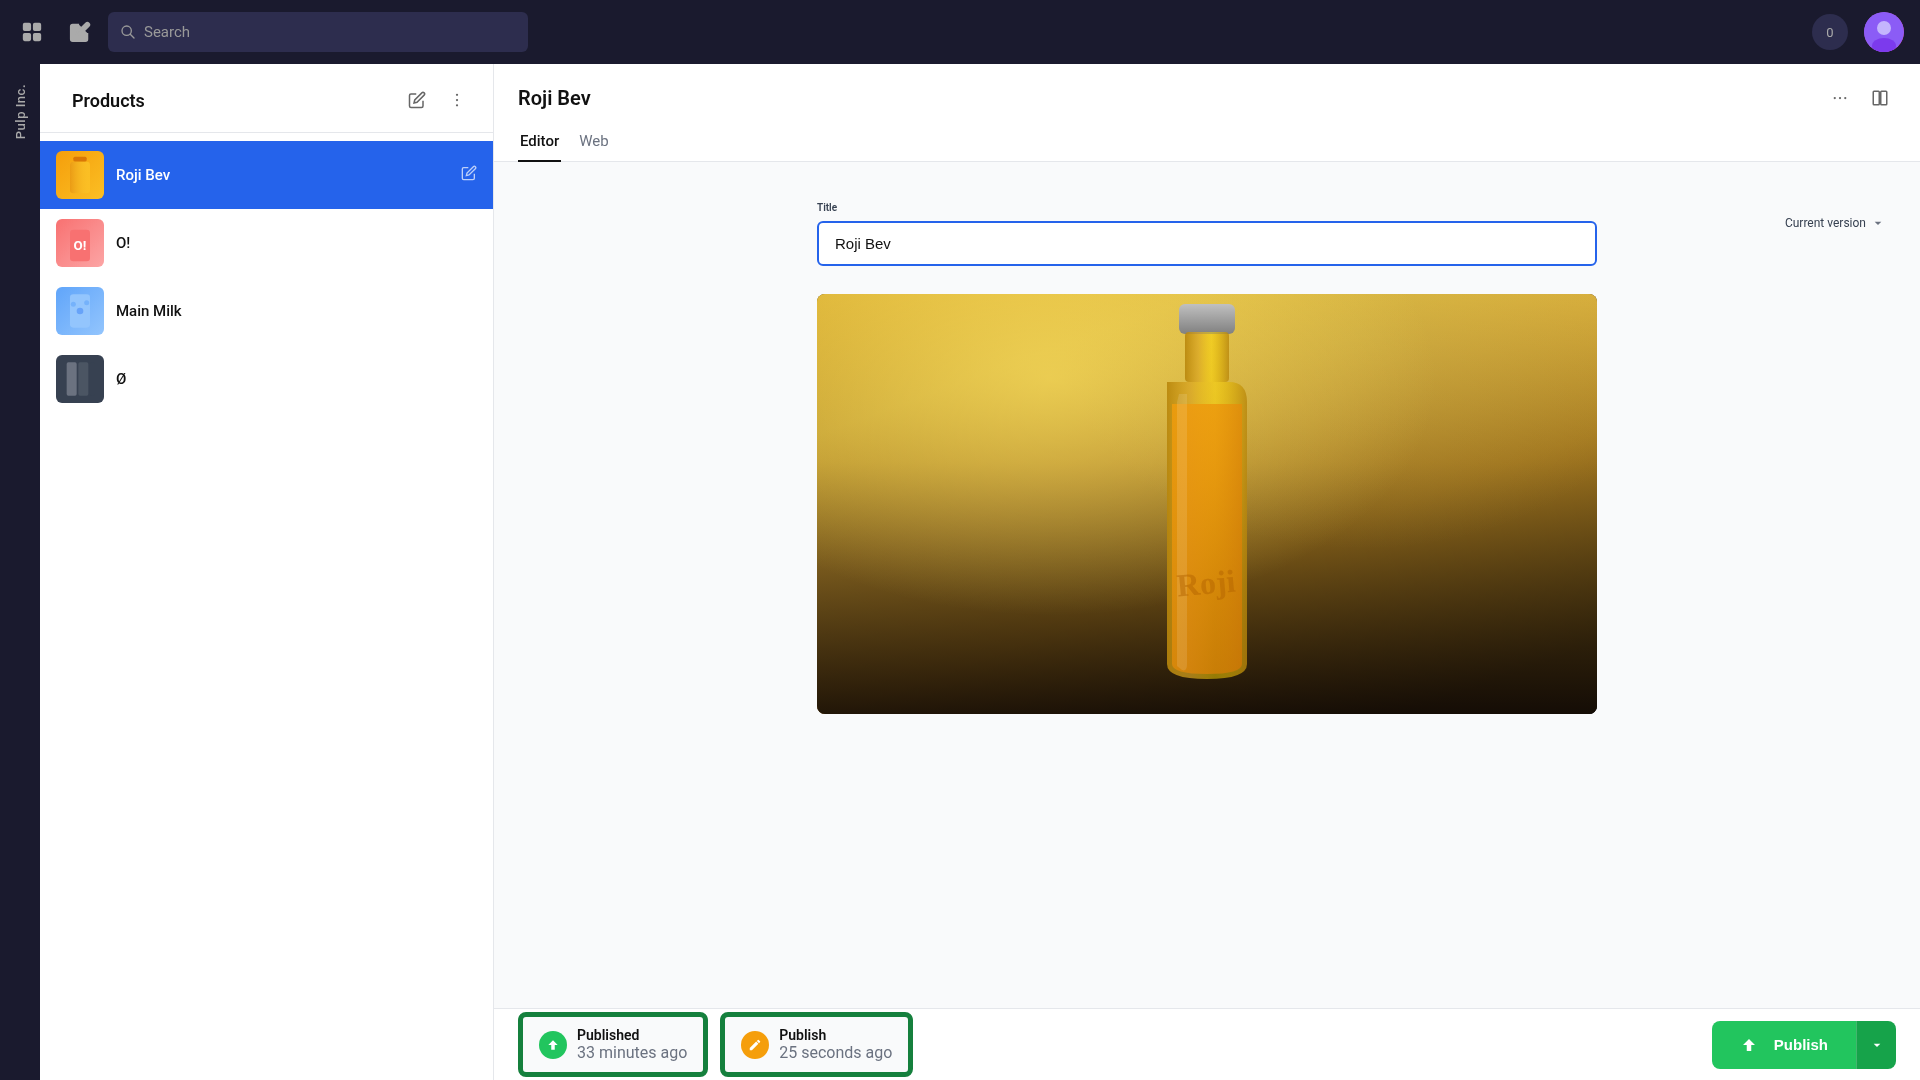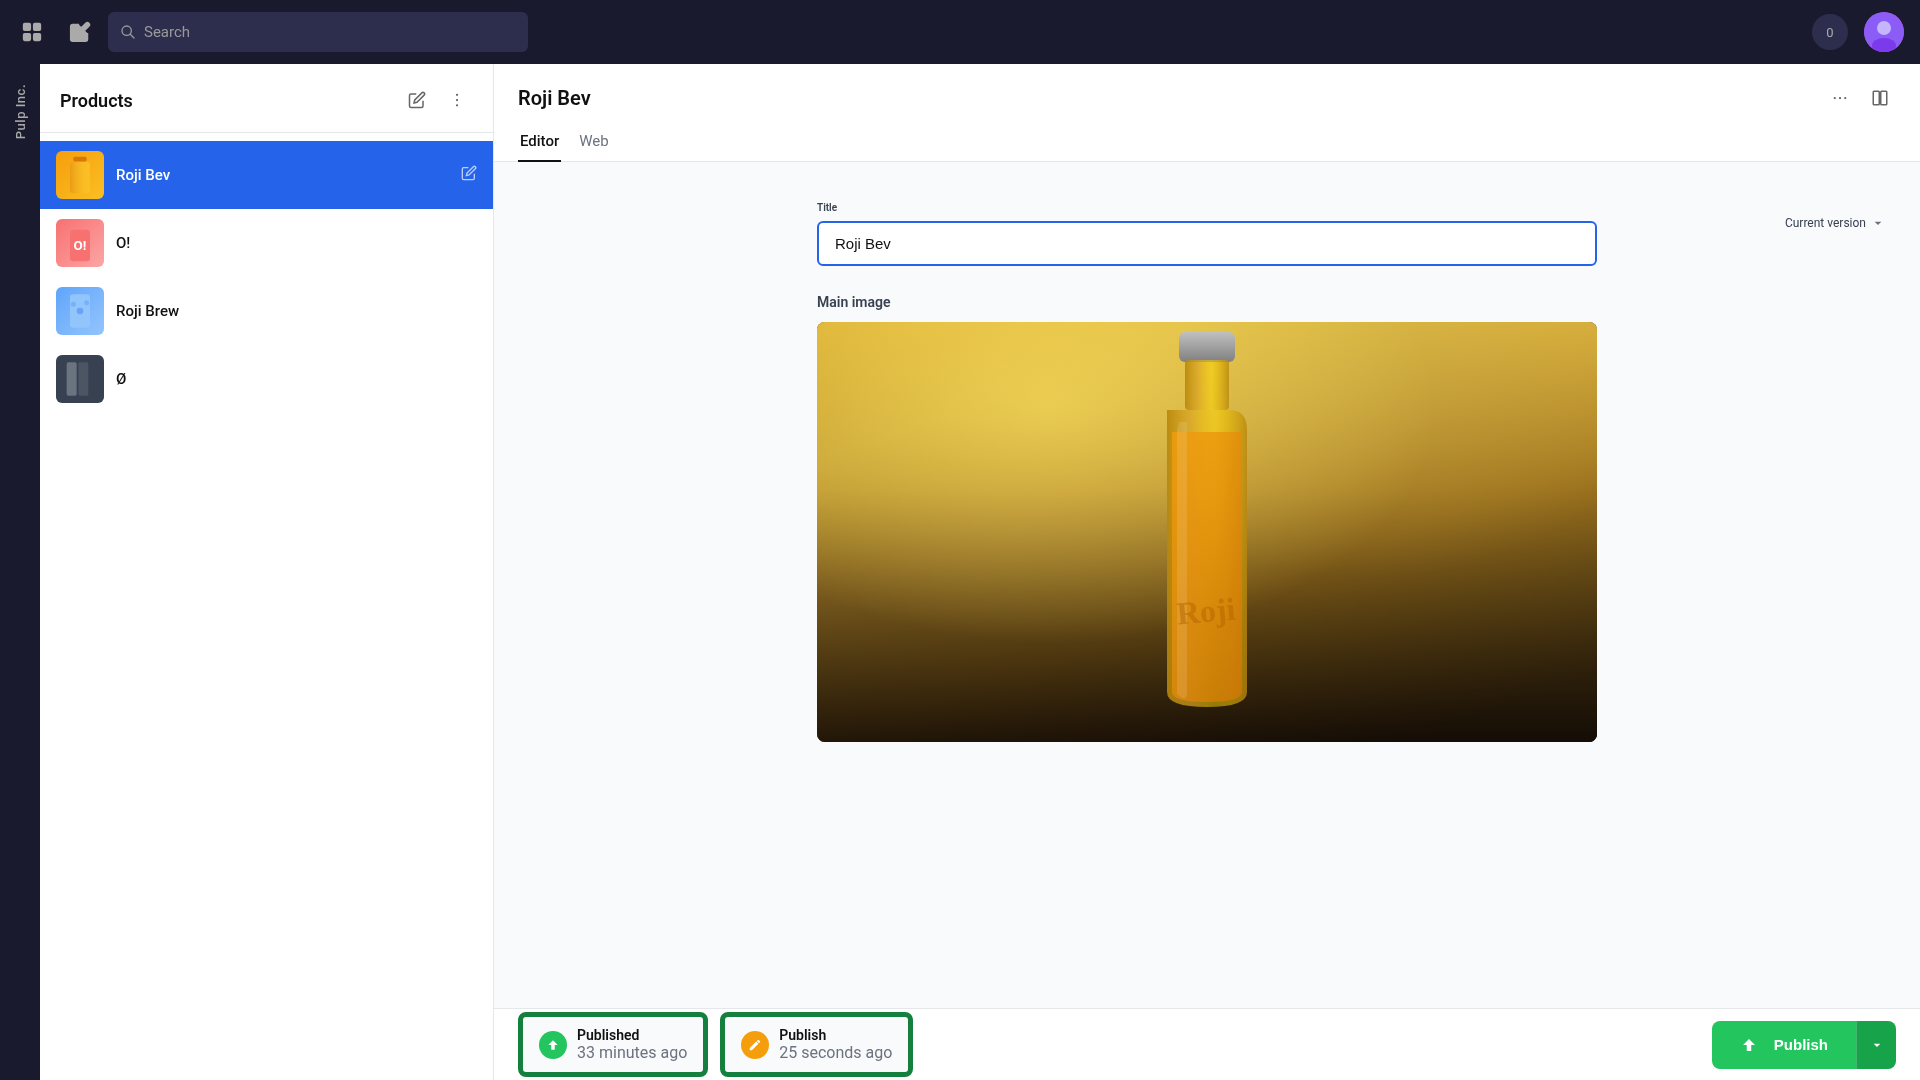--- a/index.html
+++ b/index.html
@@ -100,21 +100,21 @@
       width: 454px;
       background: #fff;
       border-right: 1px solid #e5e7eb;
       display: flex;
       flex-direction: column;
       flex-shrink: 0;
     }
     .products-header {
       display: flex;
       align-items: center;
-      padding: 20px 20px 16px 20px;
+      padding: 20px 20px 16px 32px;
       border-bottom: 1px solid #e5e7eb;
     }
     .products-title {
       font-size: 18px;
       font-weight: 600;
       color: #111;
       flex: 1;
     }
     .products-header-icons {
       display: flex;
@@ -527,21 +527,21 @@
         <div class="product-thumb thumb-roji-milk">
           <div class="product-thumb-inner">
             <svg viewBox="0 0 40 48" fill="none">
               <rect x="8" y="4" width="24" height="40" rx="4" fill="#93c5fd"></rect>
               <circle cx="12" cy="16" r="3" fill="#60a5fa" opacity="0.6"></circle>
               <circle cx="20" cy="24" r="4" fill="#3b82f6" opacity="0.5"></circle>
               <circle cx="28" cy="14" r="3" fill="#60a5fa" opacity="0.6"></circle>
             </svg>
           </div>
         </div>
-        <span class="product-name">Roji Brew</span>
+        <span class="product-name">Main Milk</span>
         <div class="product-edit-icon">
           <svg viewBox="0 0 24 24" fill="none" stroke="#9ca3af" stroke-width="2">
             <path d="M11 4H4a2 2 0 0 0-2 2v14a2 2 0 0 0 2 2h14a2 2 0 0 0 2-2v-7"></path>
             <path d="M18.5 2.5a2.121 2.121 0 0 1 3 3L12 15l-4 1 1-4 9.5-9.5z"></path>
           </svg>
         </div>
       </div>
 
       <div class="product-item">
         <div class="product-thumb thumb-o2">
@@ -595,21 +595,20 @@
       <svg viewBox="0 0 24 24" fill="currentColor">
         <path d="M7 10l5 5 5-5H7z"></path>
       </svg>
     </div>
 
     <div class="editor-area">
       <div class="editor-content">
         <div class="field-label">Title</div>
         <input type="text" class="title-input" value="Roji Bev" style="">
 
-        <div class="image-label">Main image</div>
         <div class="main-image-container">
           <div class="bottle-bg">
             <div class="bottle-svg-container">
               <svg viewBox="0 0 200 420" width="200" height="420" xmlns="http://www.w3.org/2000/svg">
                 <defs>
                   <linearGradient id="bottleGrad" x1="0" y1="0" x2="1" y2="0">
                     <stop offset="0%" stop-color="#b8860b" stop-opacity="0.9"></stop>
                     <stop offset="30%" stop-color="#daa520" stop-opacity="0.7"></stop>
                     <stop offset="60%" stop-color="#ffd700" stop-opacity="0.5"></stop>
                     <stop offset="100%" stop-color="#b8860b" stop-opacity="0.8"></stop>

